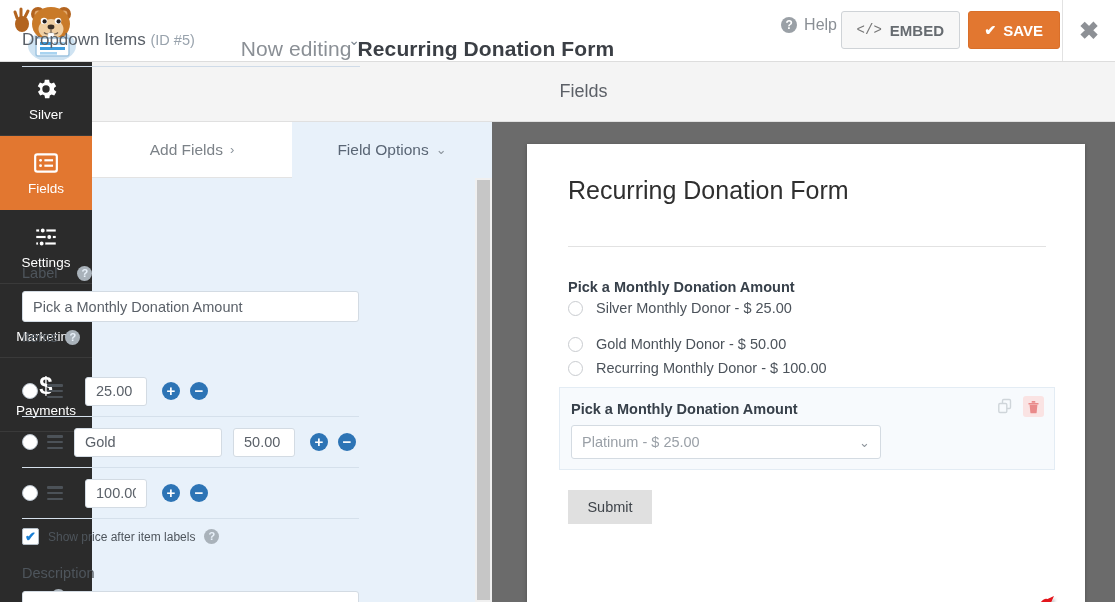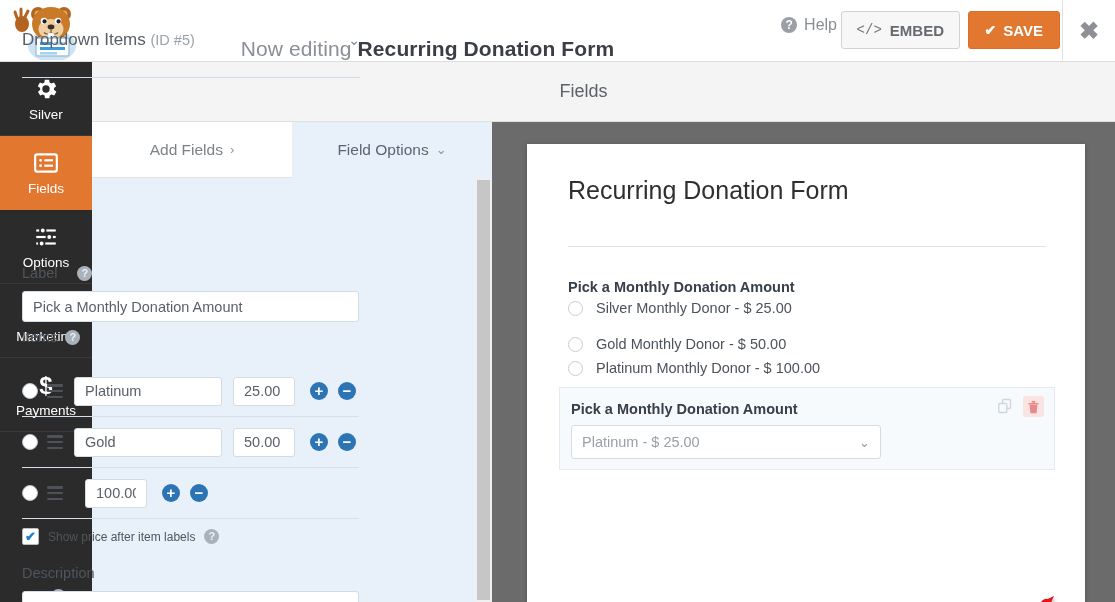--- a/index.html
+++ b/index.html
@@ -124,21 +124,21 @@
     background: #f0f0f0;
   }
   .panel-scroll-thumb {
     position: absolute; left: 477px; top: 180px; width: 13px; height: 420px;
     background: #c6c6c6; border-radius: 0;
   }
 
   .group-head {
     position: absolute; left: 22px; top: 30px; width: 338px;
     display: flex; align-items: center; justify-content: space-between;
-    padding-bottom: 27px; border-bottom: 1px solid #cfdbe8;
+    padding-bottom: 16px; border-bottom: 1px solid #cfdbe8;
     cursor: pointer;
   }
   .group-title { font-size: 17px; color: #5a6068; }
   .group-title .gid { color: #99a3ad; font-size: 14.5px; }
   .group-chev { font-size: 14px; color: #7d8791; }
 
   .opt-label {
     display: flex; align-items: center; gap: 8px;
     font-size: 14.5px; color: #4e555c;
   }
@@ -377,21 +377,21 @@
       <span class="side-icon">
         <svg width="26" height="26" viewBox="0 0 24 24" stroke="#ffffff" stroke-width="2" fill="#ffffff">
           <line x1="3" y1="6" x2="21" y2="6"></line>
             <circle cx="9" cy="6" r="2.6" stroke="#2b2b2b" stroke-width="1.6"></circle>
           <line x1="3" y1="12" x2="21" y2="12"></line>
             <circle cx="15" cy="12" r="2.6" stroke="#2b2b2b" stroke-width="1.6"></circle>
           <line x1="3" y1="18" x2="21" y2="18"></line>
             <circle cx="8" cy="18" r="2.6" stroke="#2b2b2b" stroke-width="1.6"></circle>
         </svg>
       </span>
-      <span class="side-label">Options</span>
+      <span class="side-label">Settings</span>
     </div>
 
     <div class="side-item">
       <span class="side-icon">
         <svg width="27" height="27" viewBox="0 0 24 24" fill="#ffffff">
           <path d="M20 4 L9 9.5 H5.5 A2.5 2.5 0 0 0 3 12 A2.5 2.5 0 0 0 5.5 14.5 H9 L20 20 Z"></path>
           <path d="M6 15 l1.5 5 h3 L9 15 z"></path>
         </svg>
       </span>
       <span class="side-label">Marketing</span>
@@ -445,21 +445,20 @@
     <span class="q-icon">?</span>
   </div>
 
   <div class="item-row row1">
     <span class="item-radio"></span>
     <span class="drag-handle">
         <span></span>
         <span></span>
         <span></span>
       </span>
-    <input class="txt-input item-name" type="text" value="Platinum" style="">
     <input class="txt-input item-price" type="text" value="25.00" style="">
     <span class="circ-btn btn-add">+</span>
     <span class="circ-btn btn-remove">−</span>
   </div>
 
   <div class="item-row row2">
     <span class="item-radio"></span>
     <span class="drag-handle">
         <span></span>
         <span></span>
@@ -506,21 +505,21 @@
       <div class="radio-item rad1">
         <span class="rad-circle"></span>
         <span>Silver Monthly Donor - $ 25.00</span>
       </div>
       <div class="radio-item rad2">
         <span class="rad-circle"></span>
         <span>Gold Monthly Donor - $ 50.00</span>
       </div>
       <div class="radio-item rad3">
         <span class="rad-circle"></span>
-        <span>Platinum Monthly Donor - $ 100.00</span>
+        <span>Recurring Monthly Donor - $ 100.00</span>
       </div>
 
       <div class="active-field">
         <div class="af-label">Pick a Monthly Donation Amount</div>
         <div class="af-hint">Click to edit. Drag to reorder.</div>
 
         <div class="af-select">
           <span>Platinum - $ 25.00</span>
           <span class="sel-chev">⌄</span>
         </div>
@@ -533,20 +532,21 @@
         </span>
         <span class="af-trash">
           <svg width="13" height="14" viewBox="0 0 14 15" fill="#e98a8a">
             <rect x="1.5" y="3.2" width="11" height="1.6" rx=".6"></rect>
             <rect x="5" y="1" width="4" height="2" rx=".6"></rect>
             <path d="M2.8 5.2 h8.4 l-.8 8.2 a1 1 0 0 1 -1 .9 H4.6 a1 1 0 0 1 -1 -.9 z"></path>
           </svg>
         </span>
       </div>
 
+      <div class="submit-btn">Submit</div>
     </div>
 
     <svg class="arrow-svg" width="120" height="70" viewBox="0 0 120 70">
       <defs>
         <filter id="sh" x="-40%" y="-40%" width="190%" height="190%">
           <feDropShadow dx="1.5" dy="2.5" stdDeviation="1.6" flood-color="#000" flood-opacity=".28"></feDropShadow>
         </filter>
       </defs>
       <g filter="url(#sh)">
         <path d="M4 46 C 30 58, 58 50, 92 13" stroke="#e3131b" stroke-width="8.5" fill="none" stroke-linecap="round"></path>

